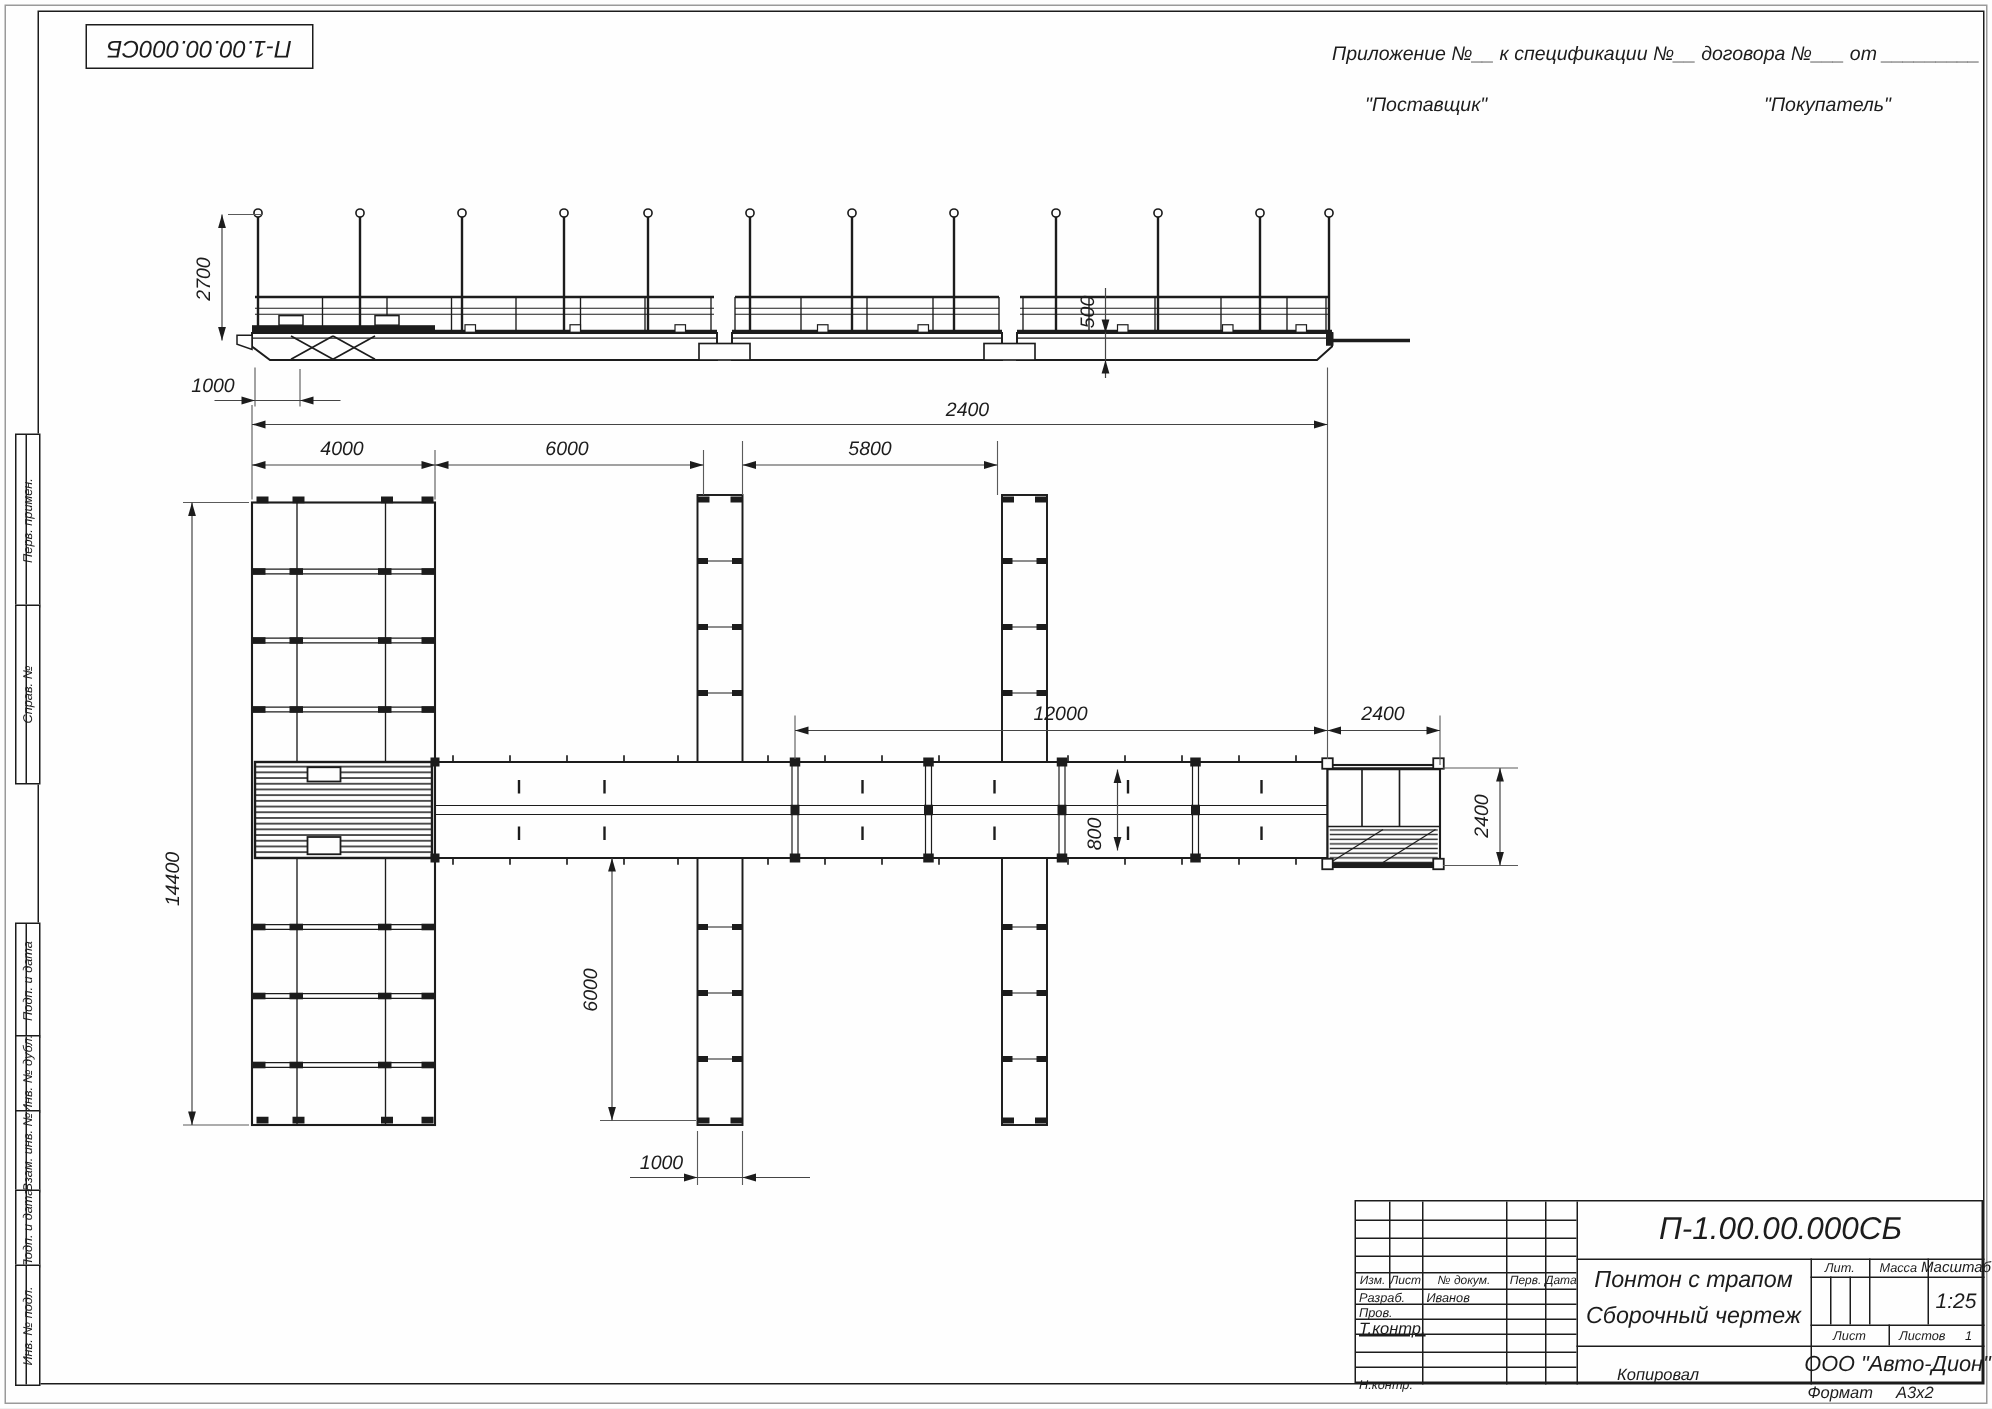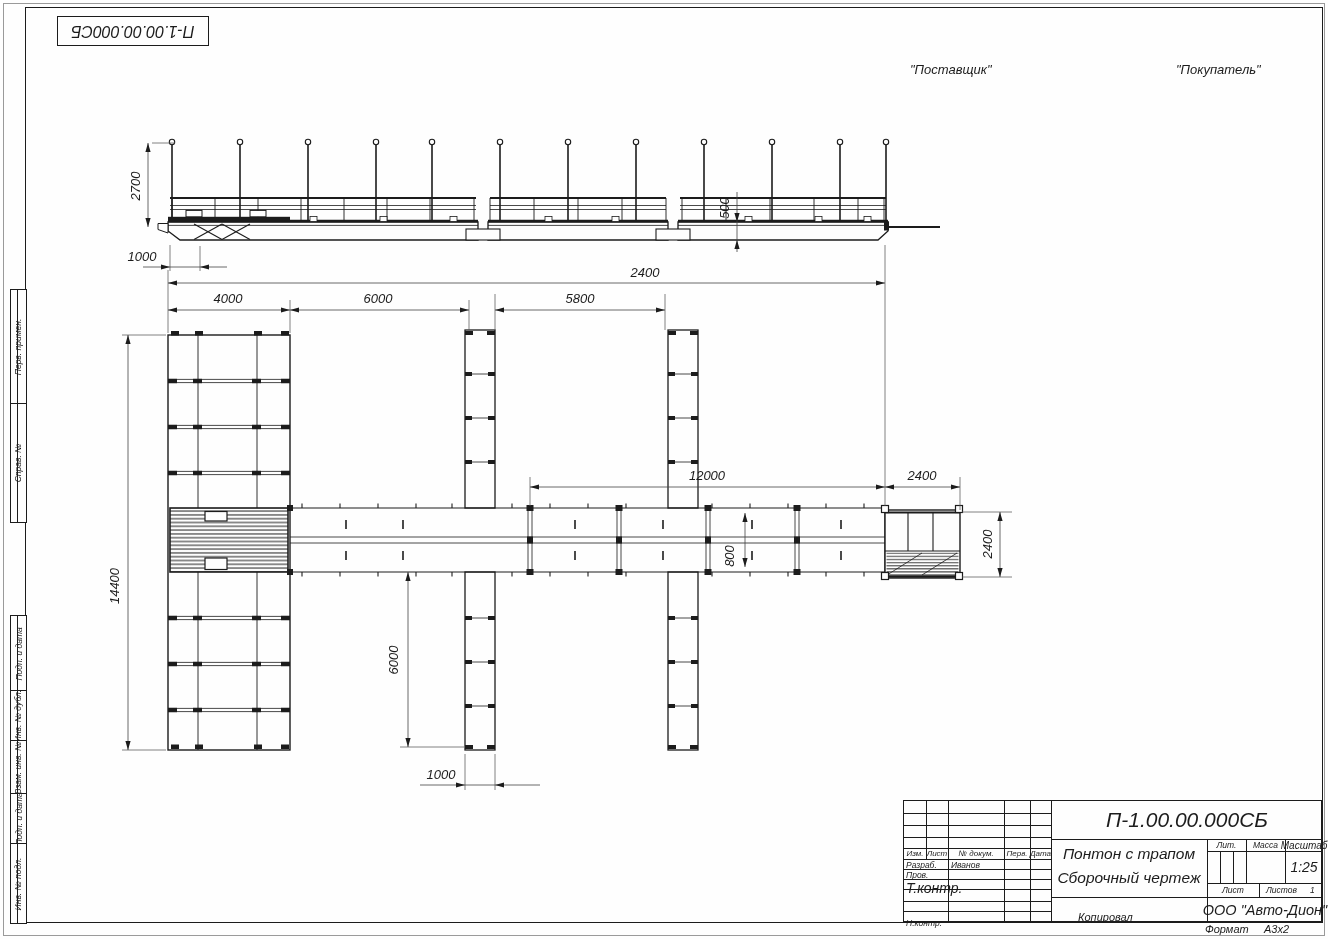--- a/index.html
+++ b/index.html
@@ -26,20 +26,21 @@
 <body>
 
 <div class="page">
   <div class="outer-border"></div>
   <div class="frame"></div>
 
   <div class="stamp">
     <span>П-1.00.00.000СБ</span>
   </div>
 
+  <div class="hdr" style="left:888px;top:28px;">Приложение №__      к спецификации №__    договора №___   от _________</div>
   <div class="hdr" style="left:910px;top:62px;">"Поставщик"</div>
   <div class="hdr" style="left:1176px;top:62px;">"Покупатель"</div>
 
   <div class="mbox" style="top:289px;height:114px;">
       <div class="div"></div>
       <span class="vlabel">Перв. примен.</span>
     </div>
   <div class="mbox" style="top:403px;height:118px;">
       <div class="div"></div>
       <span class="vlabel">Справ. №</span>
@@ -514,21 +515,21 @@
     <div class="tl" style="left:147px;top:96px;width:272px;height:1.4px;"></div>
 
     <div class="tb-text cell-c" style="left:0;top:47px;width:22px;height:11px;font-size:8px;">Изм.</div>
     <div class="tb-text cell-c" style="left:22px;top:47px;width:22px;height:11px;font-size:8px;">Лист</div>
     <div class="tb-text cell-c" style="left:44px;top:47px;width:56px;height:11px;font-size:8px;">№ докум.</div>
     <div class="tb-text cell-c" style="left:100px;top:47px;width:26px;height:11px;font-size:8px;">Перв.</div>
     <div class="tb-text cell-c" style="left:126px;top:47px;width:21px;height:11px;font-size:8px;">Дата</div>
     <div class="tb-text" style="left:2px;top:59px;font-size:8.5px;">Разраб.</div>
     <div class="tb-text" style="left:47px;top:59px;font-size:8.5px;">Иванов</div>
     <div class="tb-text" style="left:2px;top:69px;font-size:8.5px;">Пров.</div>
-    <div class="tb-text" style="left:2px;top:79px;font-size:14px;">Т.контр.</div>
+    <div class="tb-text" style="left:2px;top:79px;font-size:11px;text-decoration:underline;">Т.контр.</div>
     <div class="tb-text" style="left:2px;top:101px;font-size:8.5px;margin-top:16px;">Н.контр.</div>
     <div class="tb-text" style="left:2px;top:125px;font-size:8.5px;margin-top:30px;">Утв.</div>
 
     <div class="tb-text cell-c" style="left:147px;top:0;width:272px;height:38px;font-size:21px;">П-1.00.00.000СБ</div>
     <div class="tb-text cell-c" style="left:147px;top:40px;width:156px;height:26px;font-size:15.5px;">Понтон с трапом</div>
     <div class="tb-text cell-c" style="left:147px;top:64px;width:156px;height:26px;font-size:15.5px;">Сборочный чертеж</div>
     <div class="tb-text cell-c" style="left:303px;top:38px;width:39px;height:12px;font-size:8.5px;">Лит.</div>
     <div class="tb-text cell-c" style="left:342px;top:38px;width:39px;height:12px;font-size:8.5px;">Масса</div>
     <div class="tb-text cell-c" style="left:381px;top:38px;width:38px;height:12px;font-size:10px;">Масштаб</div>
     <div class="tb-text cell-c" style="left:381px;top:50px;width:38px;height:32px;font-size:14px;">1:25</div>

